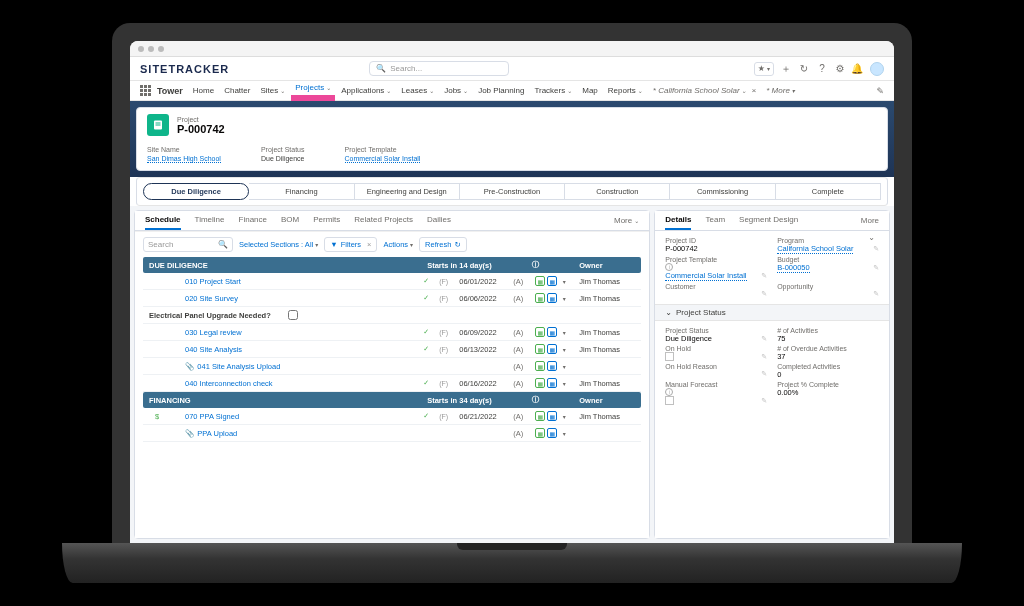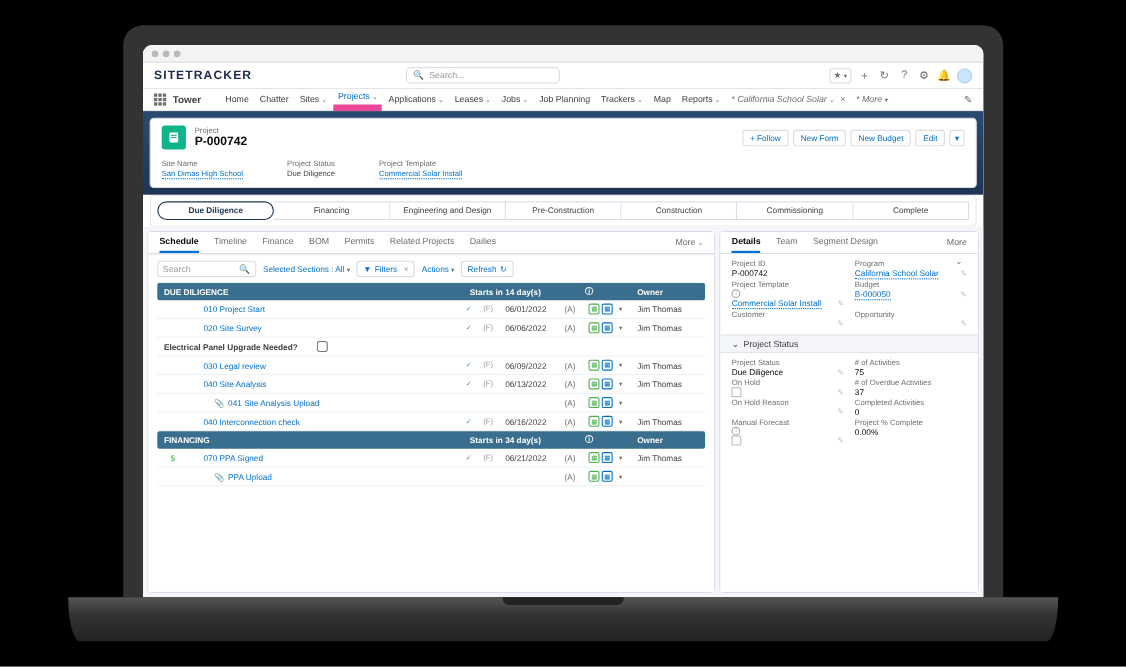--- a/index.html
+++ b/index.html
@@ -14,21 +14,21 @@
 .header{display:flex;align-items:center;padding:4px 10px;border-bottom:1px solid #e5e5e5}
 .logo{font-weight:800;letter-spacing:1px;font-size:11px;color:#1b2a4e}
 .search-box{margin-left:140px;display:flex;align-items:center;gap:4px;background:#fff;border:1px solid #d8dde6;border-radius:4px;padding:2px 6px;width:140px;color:#999}
 .header-actions{margin-left:auto;display:flex;align-items:center;gap:6px;color:#706e6b}
 .header-ic{width:12px;height:12px;display:flex;align-items:center;justify-content:center;font-size:10px;color:#706e6b}
 .star-btn{border:1px solid #d8dde6;border-radius:3px;padding:0 3px;height:14px;display:flex;align-items:center;gap:2px}
 .avatar{width:14px;height:14px;border-radius:50%;background:#c9e6ff;border:1px solid #b0d3ee}
 .nav{display:flex;align-items:center;padding:0 10px;height:20px;border-bottom:1px solid #e5e5e5;gap:2px}
 .apps-ic{display:grid;grid-template-columns:repeat(3,3px);gap:1px;margin-right:4px}
 .apps-ic span{width:3px;height:3px;background:#706e6b}
-.nav-title{font-weight:600;font-size:9px;margin-right:16px}
+.nav-title{font-weight:600;font-size:9px;margin-right:4px}
 .nav-item{padding:3px 4px;white-space:nowrap;display:flex;align-items:center;gap:2px;color:#3e3e3c}
 .nav-item.active{border-bottom:6px solid #ec4899;color:#0070d2}
 .nav-item.ws{font-style:italic;color:#706e6b}
 .chev{font-size:6px;color:#706e6b}
 .edit-pen{margin-left:auto;color:#706e6b;font-size:9px}
 .banner{background:linear-gradient(180deg,#2b4a6f 0%,#1e3456 100%);padding:6px}
 .card{background:#fff;border-radius:4px;border:1px solid #d8dde6}
 .record-head{display:flex;align-items:center;padding:6px 10px}
 .rec-icon{width:22px;height:22px;background:#0eb58a;border-radius:3px;display:flex;align-items:center;justify-content:center;color:#fff;margin-right:8px}
 .rec-icon svg{width:12px;height:12px;fill:#fff}
@@ -56,21 +56,21 @@
 .tb-search{border:1px solid #d8dde6;border-radius:3px;padding:2px 4px;width:90px;display:flex;align-items:center;justify-content:space-between;color:#999}
 .tb-link{color:#0070d2;font-size:7.5px;display:flex;align-items:center;gap:2px}
 .tb-btn{border:1px solid #d8dde6;border-radius:3px;padding:2px 5px;color:#0070d2;font-size:7.5px;display:flex;align-items:center;gap:3px}
 .funnel{color:#0070d2}
 .sched{background:#fff;flex:1;overflow:auto;padding:0 8px 8px 8px}
 .sec-head{background:#3a6e8f;color:#fff;display:flex;align-items:center;padding:3px 6px;font-size:7.5px;font-weight:600;border-radius:2px}
 .sec-head .sh-mid{margin-left:auto;margin-right:40px}
 .sec-head .sh-q{margin-right:40px}
 .task-row{display:flex;align-items:center;padding:3px 6px;border-bottom:1px solid #eef1f4;font-size:7.5px}
 .task-name{color:#0070d2;cursor:pointer;margin-left:20px;flex:1}
-.task-name.indent{margin-left:30px}
+.task-name.indent{margin-left:20px}
 .task-name.indent .attach{margin-right:3px;color:#706e6b}
 .dollar{color:#4caf50;width:10px;margin-left:6px}
 .task-meta{display:flex;align-items:center;gap:8px}
 .ff{color:#999;font-size:7px;width:12px}
 .ck{color:#4caf50;font-size:7px;width:8px}
 .date{color:#3e3e3c;width:46px}
 .aa{color:#706e6b;width:14px}
 .row-icons{display:flex;gap:2px;width:36px}
 .ic{width:10px;height:10px;border:1px solid #bcd;border-radius:2px;font-size:6px;display:flex;align-items:center;justify-content:center}
 .ic.g{border-color:#4caf50;color:#4caf50}
@@ -195,27 +195,20 @@
                 <svg viewBox="0 0 24 24">
                   <rect x="4" y="3" width="16" height="18" rx="2"></rect>
                   <rect x="7" y="7" width="10" height="2" fill="#0eb58a"></rect>
                   <rect x="7" y="11" width="10" height="2" fill="#0eb58a"></rect>
                 </svg>
               </div>
       <div class="rec-title">
         <small>Project</small>
         <b>P-000742</b>
       </div>
-      <div class="rec-actions">
-        <div class="btn"><span class="plus">+</span><span>Follow</span></div>
-        <div class="btn">New Form</div>
-        <div class="btn">New Budget</div>
-        <div class="btn">Edit</div>
-        <div class="btn caret"><span>▾</span></div>
-      </div>
     </div>
     <div class="fields">
       <div><div class="fld-label">Site Name</div><span class="link">San Dimas High School</span></div>
       <div><div class="fld-label">Project Status</div><span>Due Diligence</span></div>
       <div><div class="fld-label">Project Template</div><span class="link">Commercial Solar Install</span></div>
     </div>
   </div>
 </div>
 
 <div class="stages card" style="margin:0 6px;border-radius:4px">

